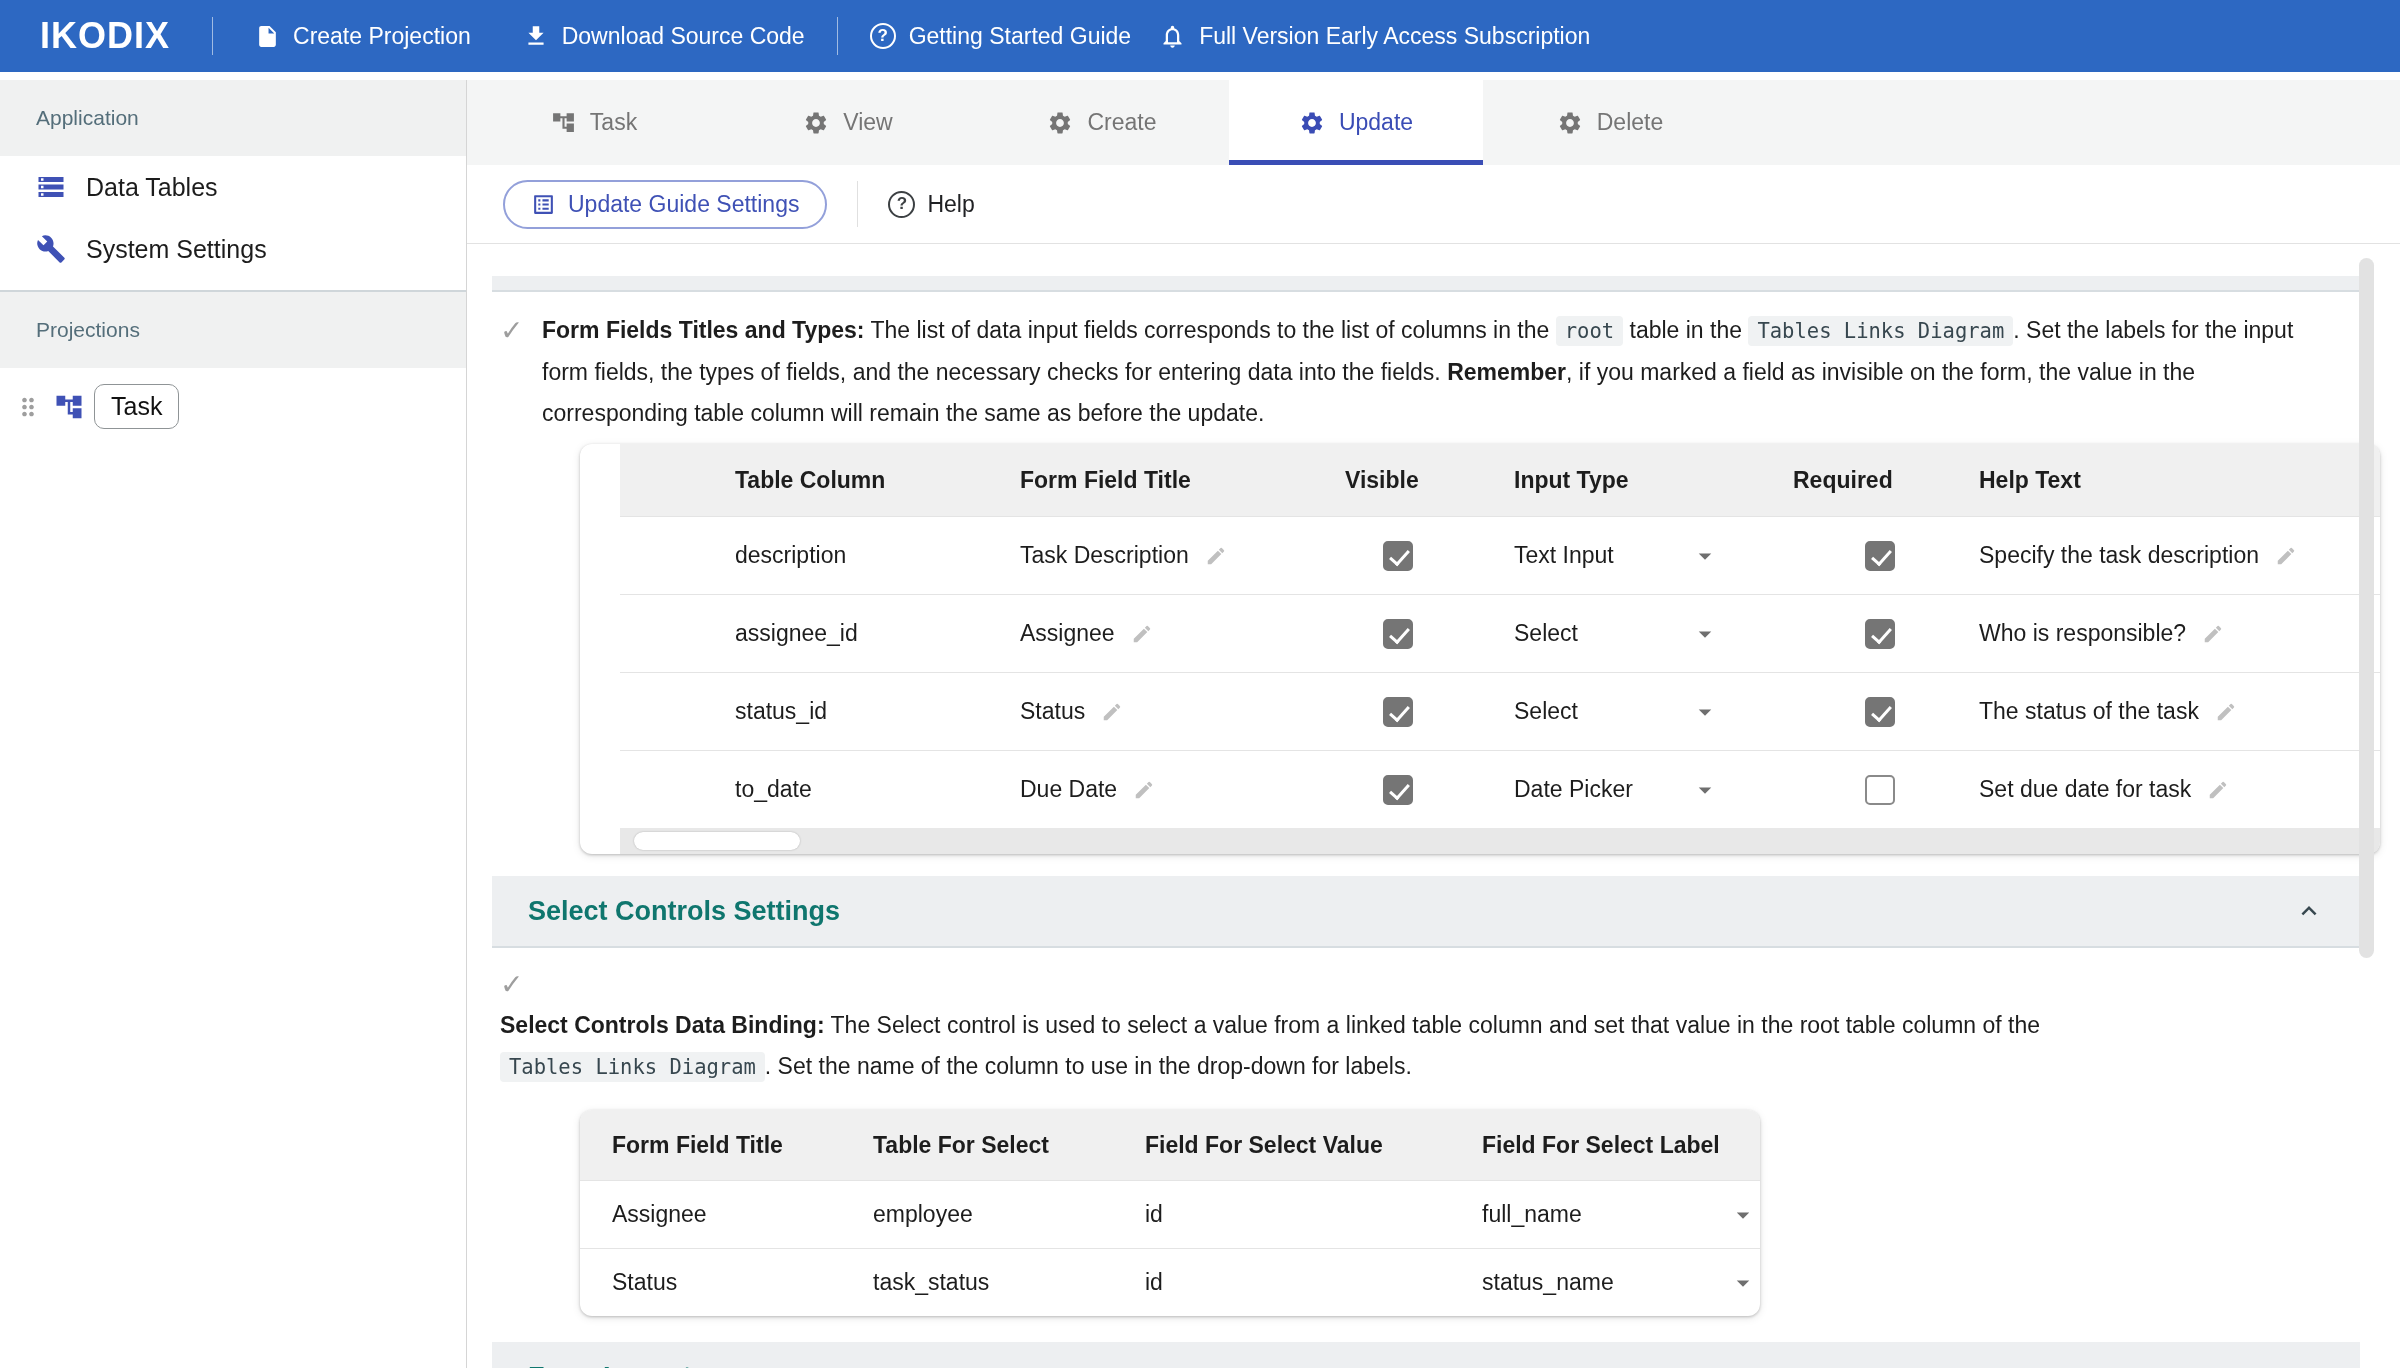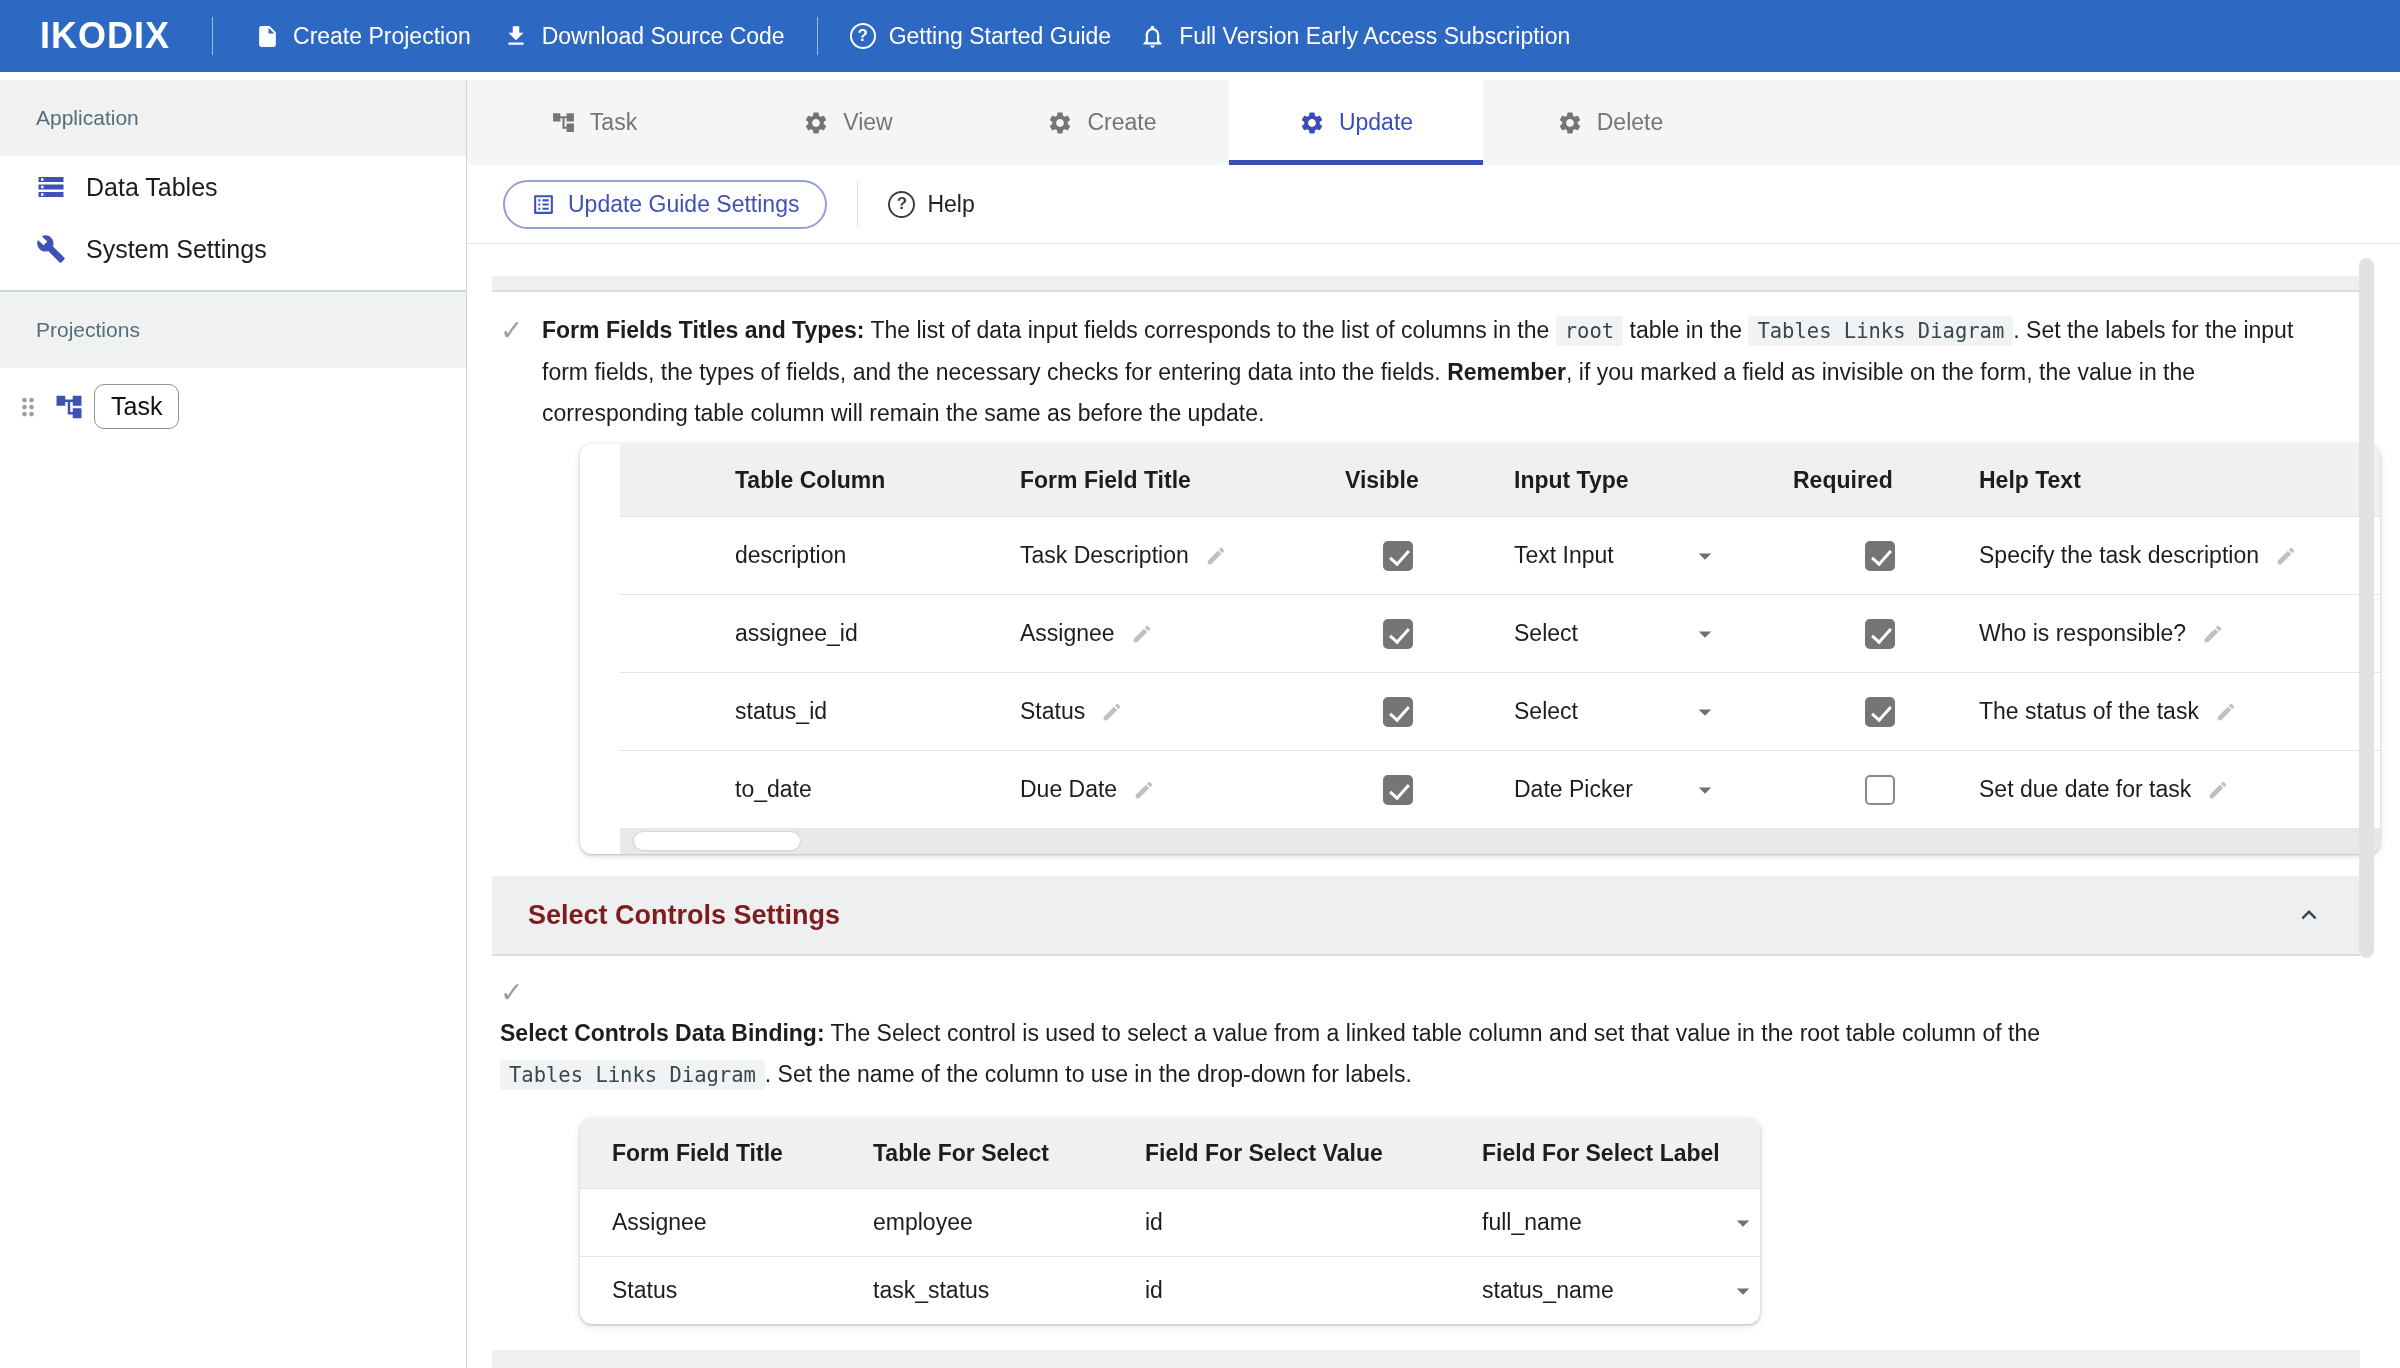--- a/index.html
+++ b/index.html
@@ -6,21 +6,21 @@
   .app{width:2400px;height:1368px;overflow:hidden;display:flex;flex-direction:column;
        font-family:"Liberation Sans","DejaVu Sans",sans-serif;color:#1d1d1d;background:#fff;gap:8px;}
   svg{display:block;}
 
   
   .topbar{flex:0 0 72px;height:72px;background:#2d68c2;display:flex;align-items:center;padding:0 40px;color:#fff;}
   .logo{font-size:36px;font-weight:700;letter-spacing:1px;}
   .tb-divider{width:1px;height:38px;background:rgba(255,255,255,.55);margin:0 42px;flex:0 0 1px;}
   .tb-item{display:flex;align-items:center;gap:13px;font-size:23px;font-weight:500;cursor:pointer;white-space:nowrap;}
   .tb-item svg{fill:#fff;}
-  .mr52{margin-right:32px;} .mr28{margin-right:28px;}
+  .mr52{margin-right:52px;} .mr28{margin-right:28px;}
   .q-circle{width:26px;height:26px;border:2px solid #fff;border-radius:50%;display:flex;align-items:center;justify-content:center;
             font-size:17px;font-weight:700;color:#fff;box-sizing:border-box;}
 
   
   .body{flex:1;display:flex;min-height:0;}
   .sidebar{flex:0 0 467px;width:467px;border-right:1px solid #d5d5d5;background:#fff;box-sizing:border-box;}
   .side-header{height:76px;background:#f0f1f1;display:flex;align-items:center;padding:0 36px;font-size:21px;color:#546e7a;}
   .side-header.projections{border-top:2px solid #cfd6da;margin-top:10px;}
   .side-item{height:62px;display:flex;align-items:center;gap:20px;padding:0 36px;font-size:25px;color:#1c1c1c;cursor:pointer;}
   .side-item:first-of-type{margin-top:10px;}
@@ -78,23 +78,23 @@
             box-sizing:border-box;cursor:pointer;}
   .checkbox.checked{background:#757575;border-color:#757575;}
   .checkbox.checked::after{content:"";position:absolute;left:9px;top:3px;width:8px;height:16px;
             border:solid #fff;border-width:0 3px 3px 0;transform:rotate(42deg);}
   .cb-visible{margin-left:38px;}
   .cb-required{margin-left:72px;}
   .hscroll{height:26px;background:#e8e8e8;position:relative;}
   .hthumb{position:absolute;left:14px;top:4px;width:166px;height:18px;background:#fff;border-radius:9px;
           box-shadow:0 0 2px rgba(0,0,0,.25);cursor:pointer;}
 
-  .section-head{margin-top:22px;width:1868px;height:80px;background:#edeff1;border-bottom:2px solid #d7dde1;
+  .section-head{margin-top:22px;width:1868px;height:72px;background:#edeff1;border-bottom:2px solid #d7dde1;
                 display:flex;align-items:center;padding:0 36px;box-sizing:border-box;
-                font-size:27px;font-weight:700;color:#7f1d1d;}
+                font-size:27px;font-weight:700;color:#0f766e;}
   .section-head .chev{margin-left:auto;fill:#37474f;cursor:pointer;}
   .vscroll{position:absolute;top:178px;right:26px;width:15px;height:700px;background:#e2e2e2;border-radius:8px;cursor:pointer;}
 </style>
 </head>
 <body>
 
 <div class="app">
 
   <div class="topbar">
     <div class="logo">IKODIX</div>

